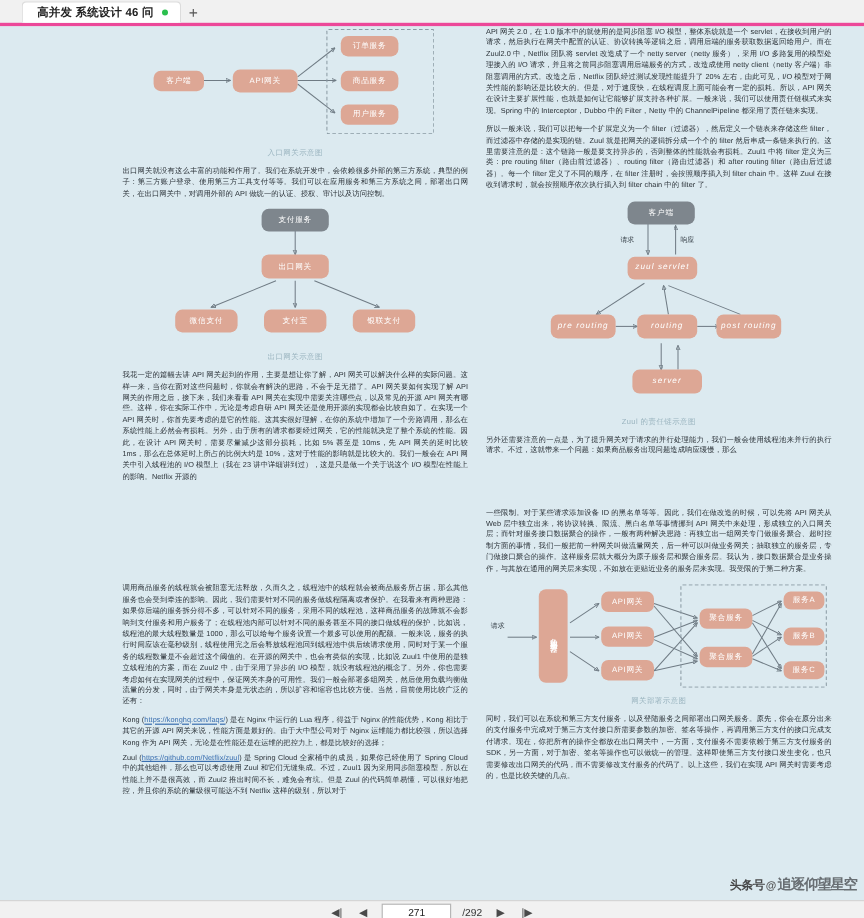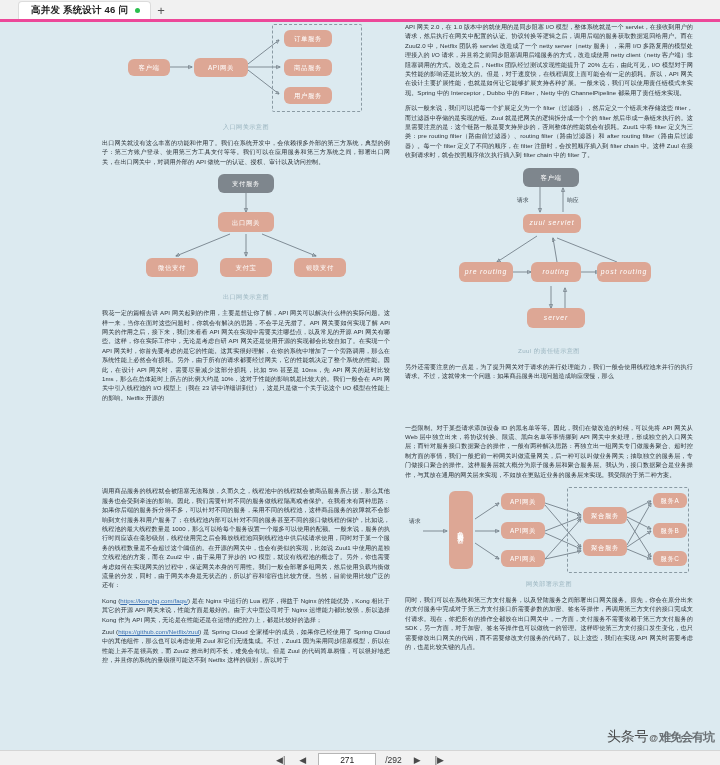--- a/index.html
+++ b/index.html
@@ -154,23 +154,23 @@
     position: absolute;
     right: 6px;
     bottom: 4px;
     display: flex;
     align-items: baseline;
     gap: 1px;
     opacity: .92;
     pointer-events: none;
   }
   .wm-head {
-    font-size: 14px;
+    font-size: 10px;
     color: #3b3b3b;
-    font-weight: 400;
+    font-weight: 700;
     letter-spacing: -.3px;
   }
   .wm-at { font-size: 9px; color: #4a4a4a; font-weight: 700; }
   .wm-name {
     font-size: 12px;
     color: #3f4246;
     font-weight: 700;
     letter-spacing: -1px;
     opacity: .8;
   }
@@ -307,21 +307,21 @@
       </div>
       <div class="cap">网关部署示意图</div>
 
       <p class="para">同时，我们可以在系统和第三方支付服务，以及登陆服务之间部署出口网关服务。原先，你会在原分出来的支付服务中完成对于第三方支付接口所需要参数的加密、签名等操作，再调用第三方支付的接口完成支付请求。现在，你把所有的操作全都放在出口网关中，一方面，支付服务不需要依赖于第三方支付服务的 SDK，另一方面，对于加密、签名等操作也可以做统一的管理。这样即使第三方支付接口发生变化，也只需要修改出口网关的代码，而不需要修改支付服务的代码了。以上这些，我们在实现 API 网关时需要考虑的，也是比较关键的几点。</p>
     </div>
   </div>
 
   <div class="watermark">
     <span class="wm-head">头条号</span>
     <span class="wm-at">@</span>
-    <span class="wm-name">难免会有坑</span>
+    <span class="wm-name">追逐仰望星空</span>
   </div>
 </div>
 
 <div class="toolbar">
   <div class="navbtn">◀|</div>
   <div class="navbtn">◀</div>
   <div class="pagebox">271</div>
   <div class="pagetotal">/292</div>
   <div class="navbtn">▶</div>
   <div class="navbtn">|▶</div>

